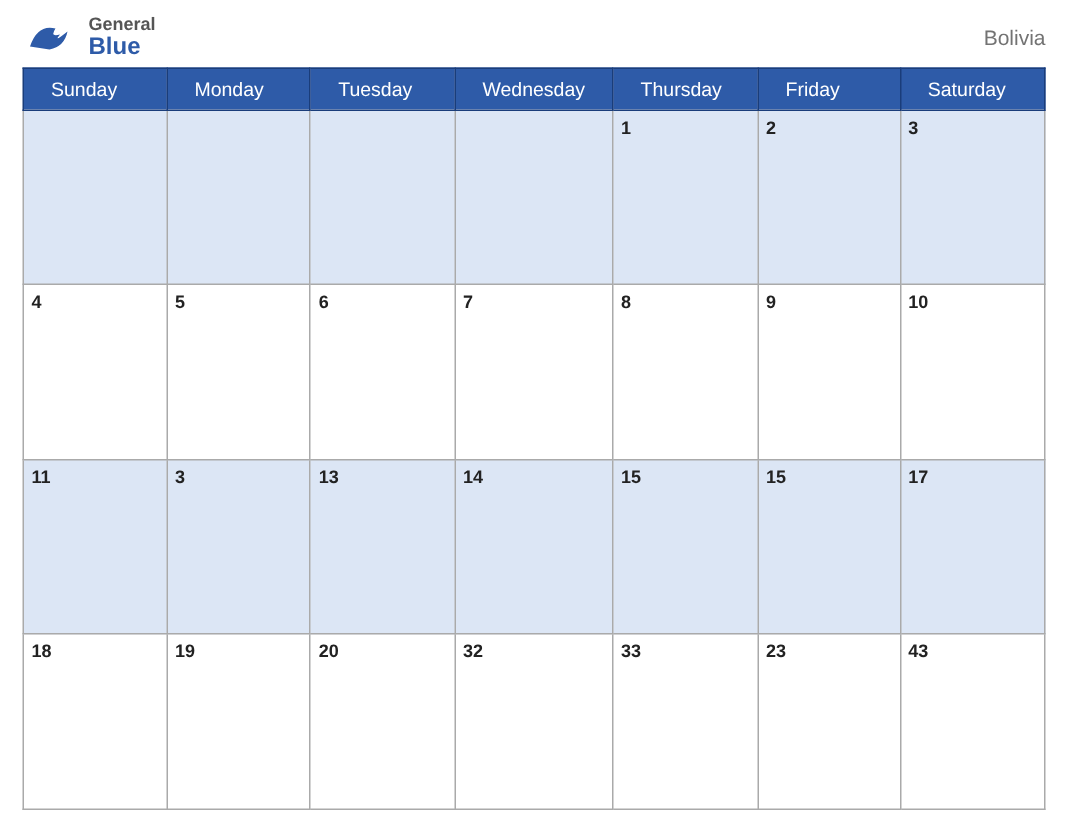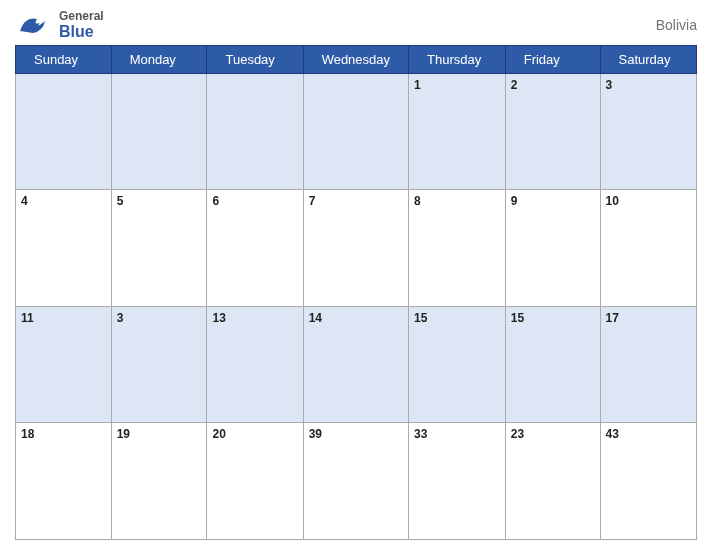--- a/index.html
+++ b/index.html
@@ -135,19 +135,19 @@
         <td><span class="day-num">13</span></td>
         <td><span class="day-num">14</span></td>
         <td><span class="day-num">15</span></td>
         <td><span class="day-num">15</span></td>
         <td><span class="day-num">17</span></td>
       </tr>
       <tr>
         <td><span class="day-num">18</span></td>
         <td><span class="day-num">19</span></td>
         <td><span class="day-num">20</span></td>
-        <td><span class="day-num">39</span></td>
+        <td><span class="day-num">32</span></td>
         <td><span class="day-num">33</span></td>
         <td><span class="day-num">23</span></td>
         <td><span class="day-num">43</span></td>
       </tr>
     </tbody>
 </table>
 
 </body></html>

